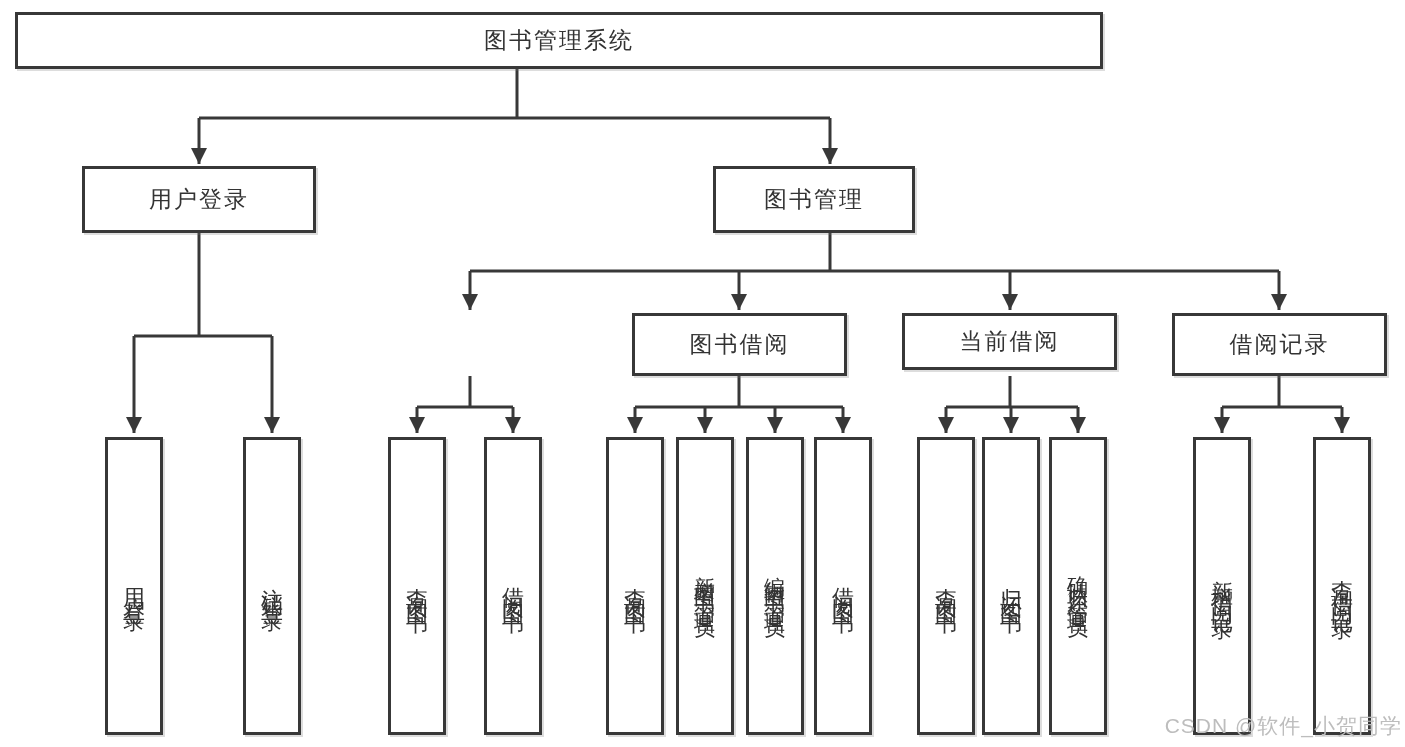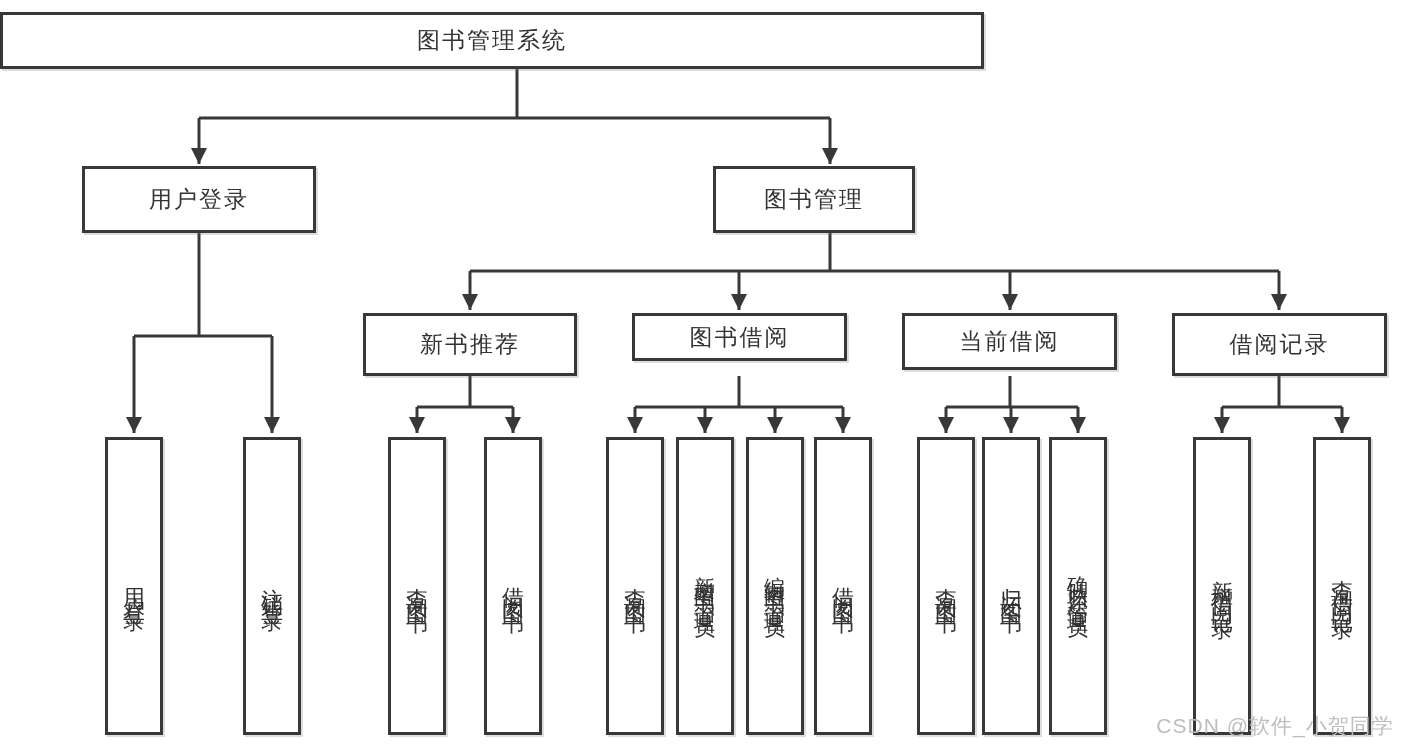--- a/index.html
+++ b/index.html
@@ -16,21 +16,21 @@
     box-shadow:2px 2px 0 rgba(120,120,120,0.25);
   }
   .h{font-size:23px;letter-spacing:2px;white-space:nowrap;}
   .v{
     writing-mode:vertical-rl;text-orientation:mixed;
     font-size:22px;letter-spacing:8px;line-height:1;
   }
   .v.long{font-size:21px;letter-spacing:6px;}
   .watermark{
     position:absolute;left:1148px;top:711px;width:254px;height:30px;
-    text-align:center;font-size:21px;line-height:30px;color:#bdbdbd;
+    text-align:right;font-size:21px;line-height:30px;color:#bdbdbd;
     letter-spacing:1px;white-space:nowrap;
   }
 </style>
 </head>
 <body>
 
 <div class="canvas">
 
   <svg class="wires" viewBox="0 0 1405 747" xmlns="http://www.w3.org/2000/svg">
     <defs>
@@ -62,27 +62,26 @@
     <path marker-end="url(#arr)" d="M705 407 V433"></path>
     <path marker-end="url(#arr)" d="M775 407 V433"></path>
     <path marker-end="url(#arr)" d="M843 407 V433"></path>
     <path marker-end="url(#arr)" d="M946 407 V433"></path>
     <path marker-end="url(#arr)" d="M1011 407 V433"></path>
     <path marker-end="url(#arr)" d="M1078 407 V433"></path>
     <path marker-end="url(#arr)" d="M1222 407 V433"></path>
     <path marker-end="url(#arr)" d="M1342 407 V433"></path>
   </svg>
 
-  <div class="node h" style="left:0;top:12px;width:984px;height:57px">图书管理系统</div>
+  <div class="node h" style="left:15px;top:12px;width:1088px;height:57px">图书管理系统</div>
 
   <div class="node h" style="left:82px;top:166px;width:234px;height:67px">用户登录</div>
   <div class="node h" style="left:713px;top:166px;width:202px;height:67px">图书管理</div>
 
-  <div class="node h" style="left:363px;top:313px;width:214px;height:63px">新书推荐</div>
-  <div class="node h" style="left:632px;top:313px;width:215px;height:48px">图书借阅</div>
+  <div class="node h" style="left:632px;top:313px;width:215px;height:63px">图书借阅</div>
   <div class="node h" style="left:902px;top:313px;width:215px;height:57px">当前借阅</div>
   <div class="node h" style="left:1172px;top:313px;width:215px;height:63px">借阅记录</div>
 
   <div class="node v" style="left:105px;top:437px;width:58px;height:298px">用户登录</div>
   <div class="node v" style="left:243px;top:437px;width:58px;height:298px">注销登录</div>
 
   <div class="node v" style="left:388px;top:437px;width:58px;height:298px">查询图书</div>
   <div class="node v" style="left:484px;top:437px;width:58px;height:298px">借阅图书</div>
 
   <div class="node v" style="left:606px;top:437px;width:58px;height:298px">查询图书</div>

